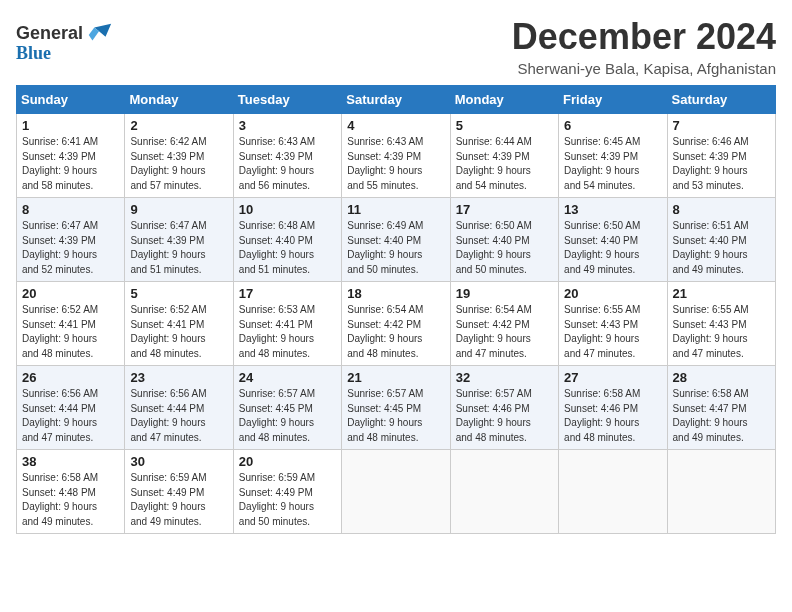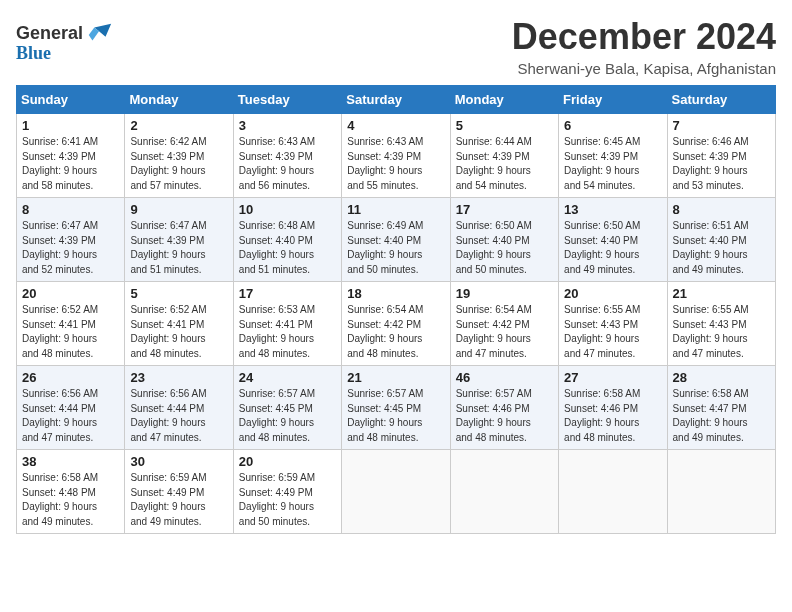--- a/index.html
+++ b/index.html
@@ -225,21 +225,21 @@
         </td>
         <td>
           <span class="day-number">24</span>
           <div class="day-info">Sunrise: 6:57 AM<br>Sunset: 4:45 PM<br>Daylight: 9 hours<br>and 48 minutes.</div>
         </td>
         <td>
           <span class="day-number">21</span>
           <div class="day-info">Sunrise: 6:57 AM<br>Sunset: 4:45 PM<br>Daylight: 9 hours<br>and 48 minutes.</div>
         </td>
         <td>
-          <span class="day-number">46</span>
+          <span class="day-number">32</span>
           <div class="day-info">Sunrise: 6:57 AM<br>Sunset: 4:46 PM<br>Daylight: 9 hours<br>and 48 minutes.</div>
         </td>
         <td>
           <span class="day-number">27</span>
           <div class="day-info">Sunrise: 6:58 AM<br>Sunset: 4:46 PM<br>Daylight: 9 hours<br>and 48 minutes.</div>
         </td>
         <td>
           <span class="day-number">28</span>
           <div class="day-info">Sunrise: 6:58 AM<br>Sunset: 4:47 PM<br>Daylight: 9 hours<br>and 49 minutes.</div>
         </td>

